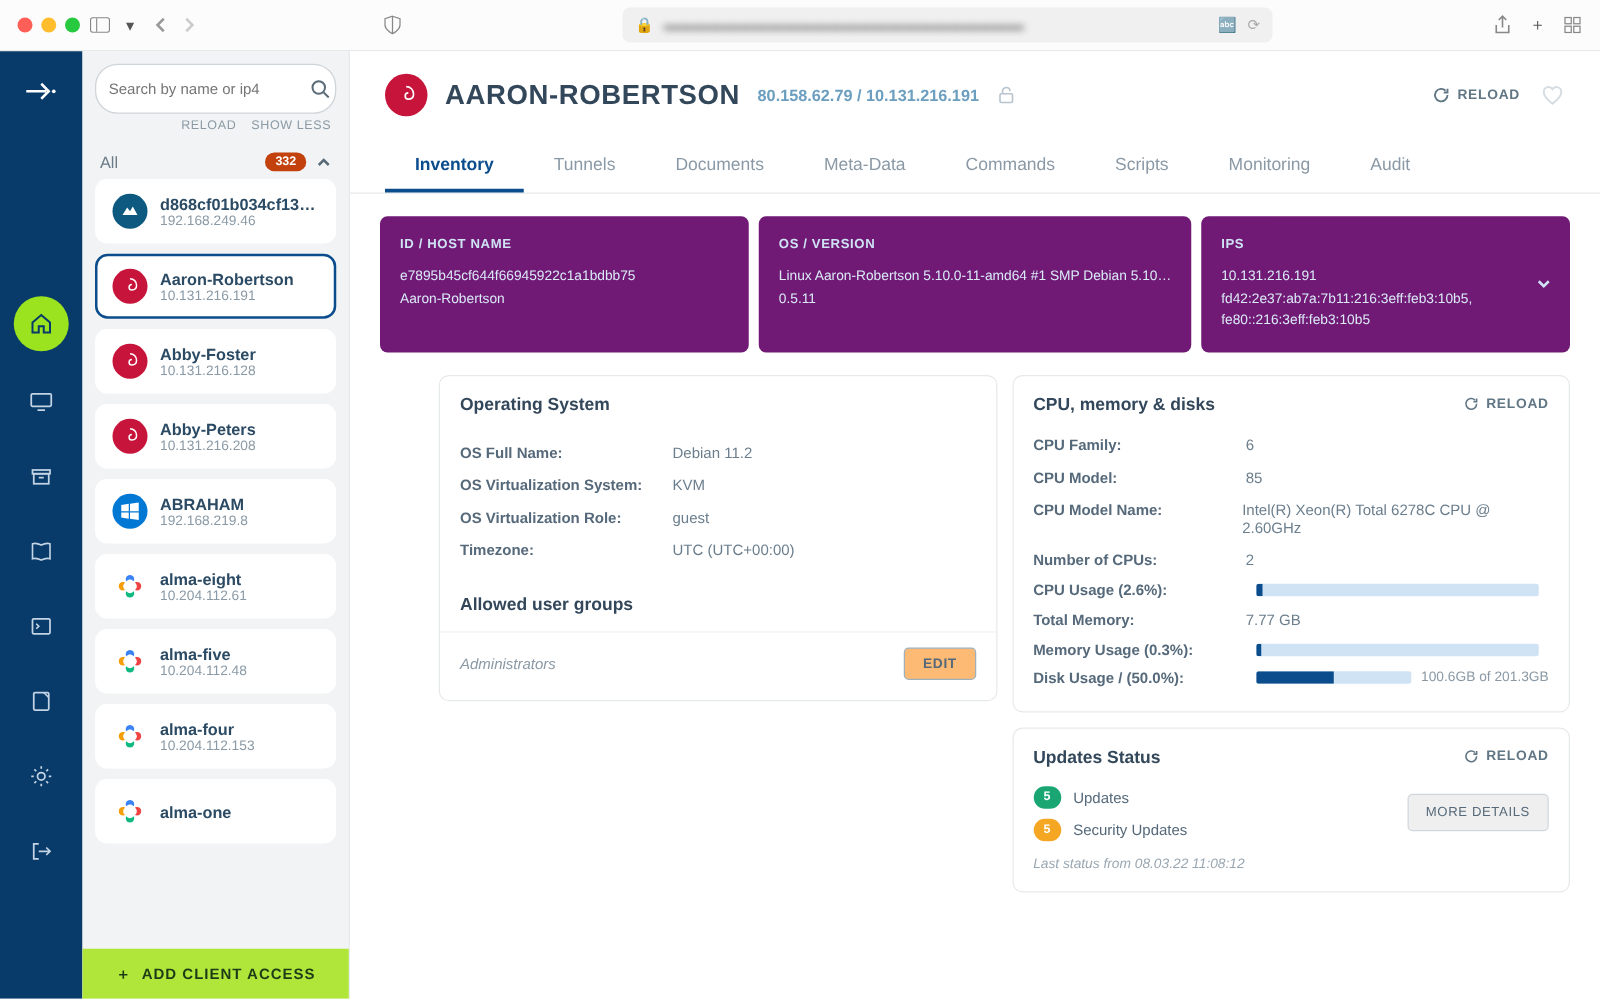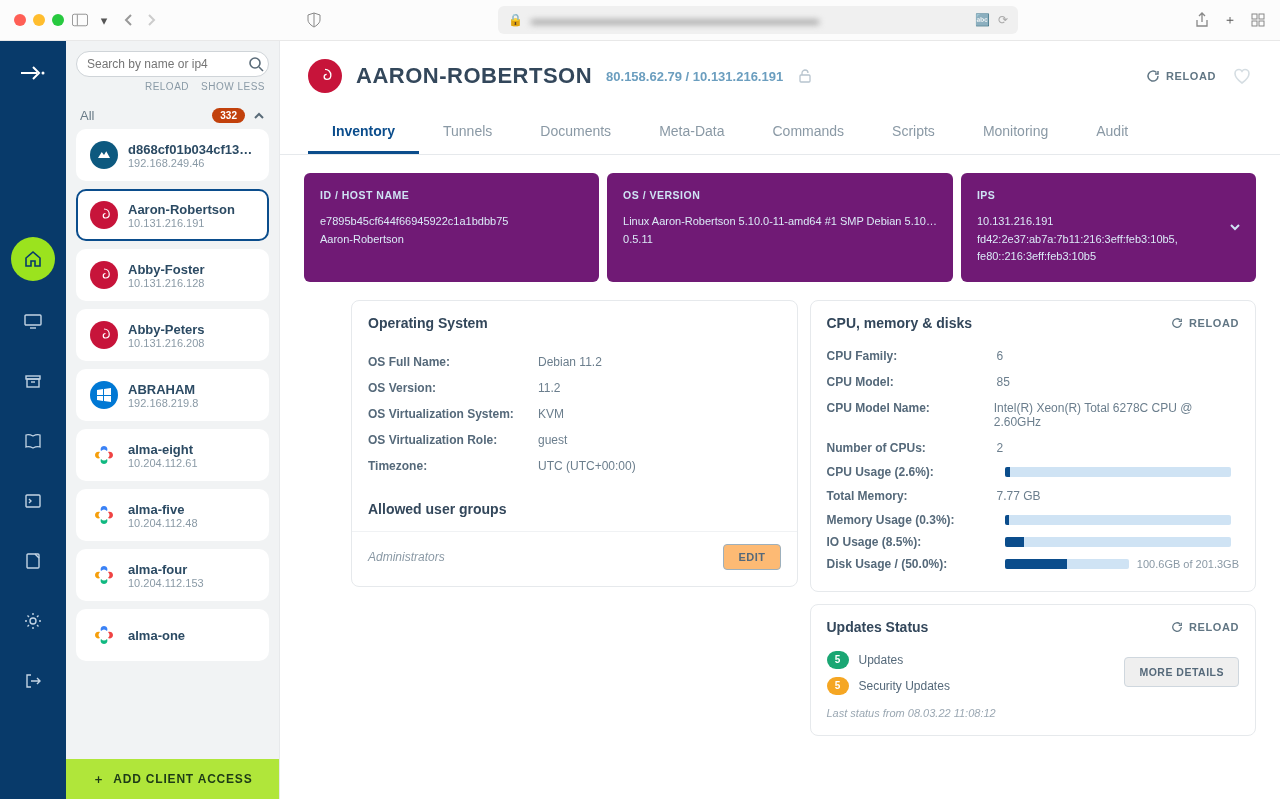--- a/index.html
+++ b/index.html
@@ -22,21 +22,21 @@
 
 .rail { width: 66px; background: #083a6a; display: flex; flex-direction: column; align-items: center; padding-top: 18px; gap: 20px; }
 .rail .logo { width: 28px; height: 28px; display:flex; align-items:center; justify-content:center; }
 .rail .spacer { height: 110px; }
 .rail-btn { width: 40px; height: 40px; display: flex; align-items: center; justify-content: center; color: #c3d4e4; border-radius: 10px; cursor: pointer; }
 .rail-btn.active { background: #9be31e; color: #073a6a; border-radius: 50%; width:44px; height:44px; }
 
 
 .panel { width: 214px; background: #f1f3f4; display: flex; flex-direction: column; border-right: 1px solid #e7e9eb; }
 .search-wrap { padding: 10px 10px 4px; }
-.search { width: 100%; height: 26px; border: 1px solid #cfd4d8; border-radius: 18px; background: #fff; display: flex; align-items: center; padding: 0 10px; gap: 6px; }
+.search { width: 100%; height: 40px; border: 1px solid #cfd4d8; border-radius: 18px; background: #fff; display: flex; align-items: center; padding: 0 10px; gap: 6px; }
 .search input { flex: 1; border: none; outline: none; font-size: 12px; color: #666; background: transparent; }
 .search-links { display: flex; justify-content: flex-end; gap: 12px; padding: 0 14px 6px; font-size: 10px; letter-spacing: .5px; color: #8a9aa6; }
 .all-row { display: flex; align-items: center; justify-content: space-between; padding: 10px 14px 6px; }
 .all-row .lbl { color: #6b7c88; font-size: 13px; }
 .badge-count { background: #c2410c; color: #fff; font-size: 10px; padding: 2px 8px; border-radius: 10px; font-weight: 600; }
 .chev-up { color: #6b7c88; }
 .list { flex: 1; overflow: hidden; padding: 0 10px; }
 .client { background: #fff; border-radius: 10px; padding: 10px 12px; margin-bottom: 8px; display: flex; align-items: center; gap: 10px; cursor: pointer; border: 2px solid transparent; }
 .client.selected { border: 2px solid #0b4d8c; }
 .os-icon { width: 28px; height: 28px; border-radius: 50%; display: flex; align-items: center; justify-content: center; color: #fff; flex-shrink: 0; }
@@ -89,21 +89,21 @@
 .bar { height: 10px; background: #cfe3f4; border-radius: 2px; position: relative; overflow: hidden; }
 .bar .fill { position: absolute; left: 0; top: 0; bottom: 0; background: #0b4d8c; }
 .metric .extra { font-size: 11px; color: #8a99a5; white-space:nowrap; }
 
 .updates-body { padding: 4px 16px 16px; }
 .upd-row { display: flex; align-items: center; gap: 10px; padding: 4px 0; font-size: 12px; color:#55697a; }
 .pill { min-width: 22px; height: 18px; border-radius: 10px; display: flex; align-items: center; justify-content: center; font-size: 10px; font-weight: 700; color: #fff; padding:0 6px; }
 .pill.teal { background: #1aa673; }
 .pill.orange { background: #f5a623; }
 .upd-foot { font-style: italic; font-size: 11px; color: #9aa7b2; margin-top: 8px; }
-.more-details { border: 1px solid #cfd7de; padding: 8px 14px; font-size: 10.5px; font-weight: 700; letter-spacing: .5px; color: #55697a; border-radius: 4px; cursor: pointer; }
+.more-details { border: 1px solid #cfd7de; padding: 8px 14px; font-size: 10.5px; font-weight: 400; letter-spacing: .5px; color: #55697a; border-radius: 4px; cursor: pointer; }
 .card-h.with-btn { padding-bottom:8px; }
 .updates-card { position: relative; }
 .updates-card .more-details { position: absolute; right: 16px; top: 52px; }
 
 svg { display: block; }
 </style>
 </head>
 <body>
 
 <div class="window">
@@ -448,24 +448,20 @@
             <div class="card">
               <div class="card-h">
                   <h3>Operating System</h3>
                 </div>
               <div class="card-body" id="os-rows">
                   <div class="kv">
                     <div class="k">OS Full Name:</div>
                     <div class="v">Debian 11.2</div>
                   </div>
                   <div class="kv">
-                    <div class="k">OS Version:</div>
-                    <div class="v">11.2</div>
-                  </div>
-                  <div class="kv">
                     <div class="k">OS Virtualization System:</div>
                     <div class="v">KVM</div>
                   </div>
                   <div class="kv">
                     <div class="k">OS Virtualization Role:</div>
                     <div class="v">guest</div>
                   </div>
                   <div class="kv">
                     <div class="k">Timezone:</div>
                     <div class="v">UTC (UTC+00:00)</div>
@@ -523,27 +519,20 @@
                     <div class="v">7.77 GB</div>
                   </div>
                   <div class="metric">
                     <div class="k">Memory Usage (0.3%):</div>
                     <div class="bar">
                       <div class="fill" style="width:2%"></div>
                     </div>
                     <div class="extra"></div>
                   </div>
                   <div class="metric">
-                    <div class="k">IO Usage (8.5%):</div>
-                    <div class="bar">
-                      <div class="fill" style="width:8.5%"></div>
-                    </div>
-                    <div class="extra"></div>
-                  </div>
-                  <div class="metric">
                     <div class="k">Disk Usage / (50.0%):</div>
                     <div class="bar">
                       <div class="fill" style="width:50%"></div>
                     </div>
                     <div class="extra">100.6GB of 201.3GB</div>
                   </div>
                 </div>
             </div>
 
             <div class="card updates-card" style="margin-top:12px">

